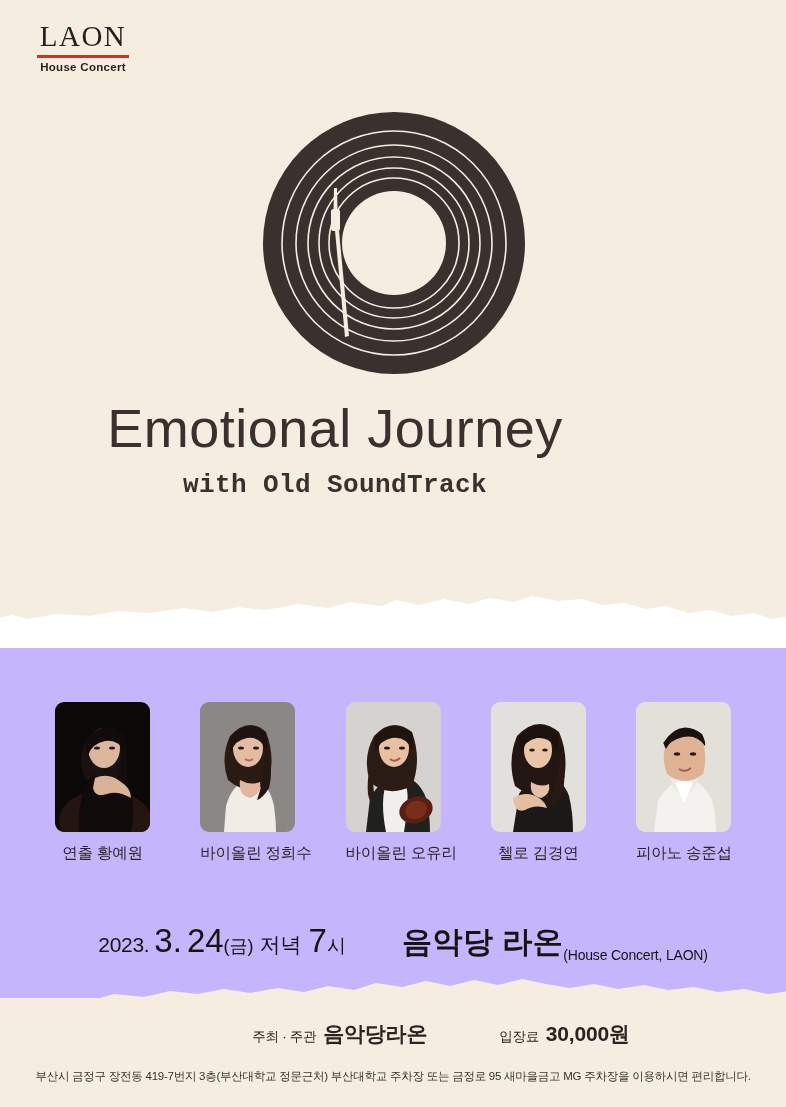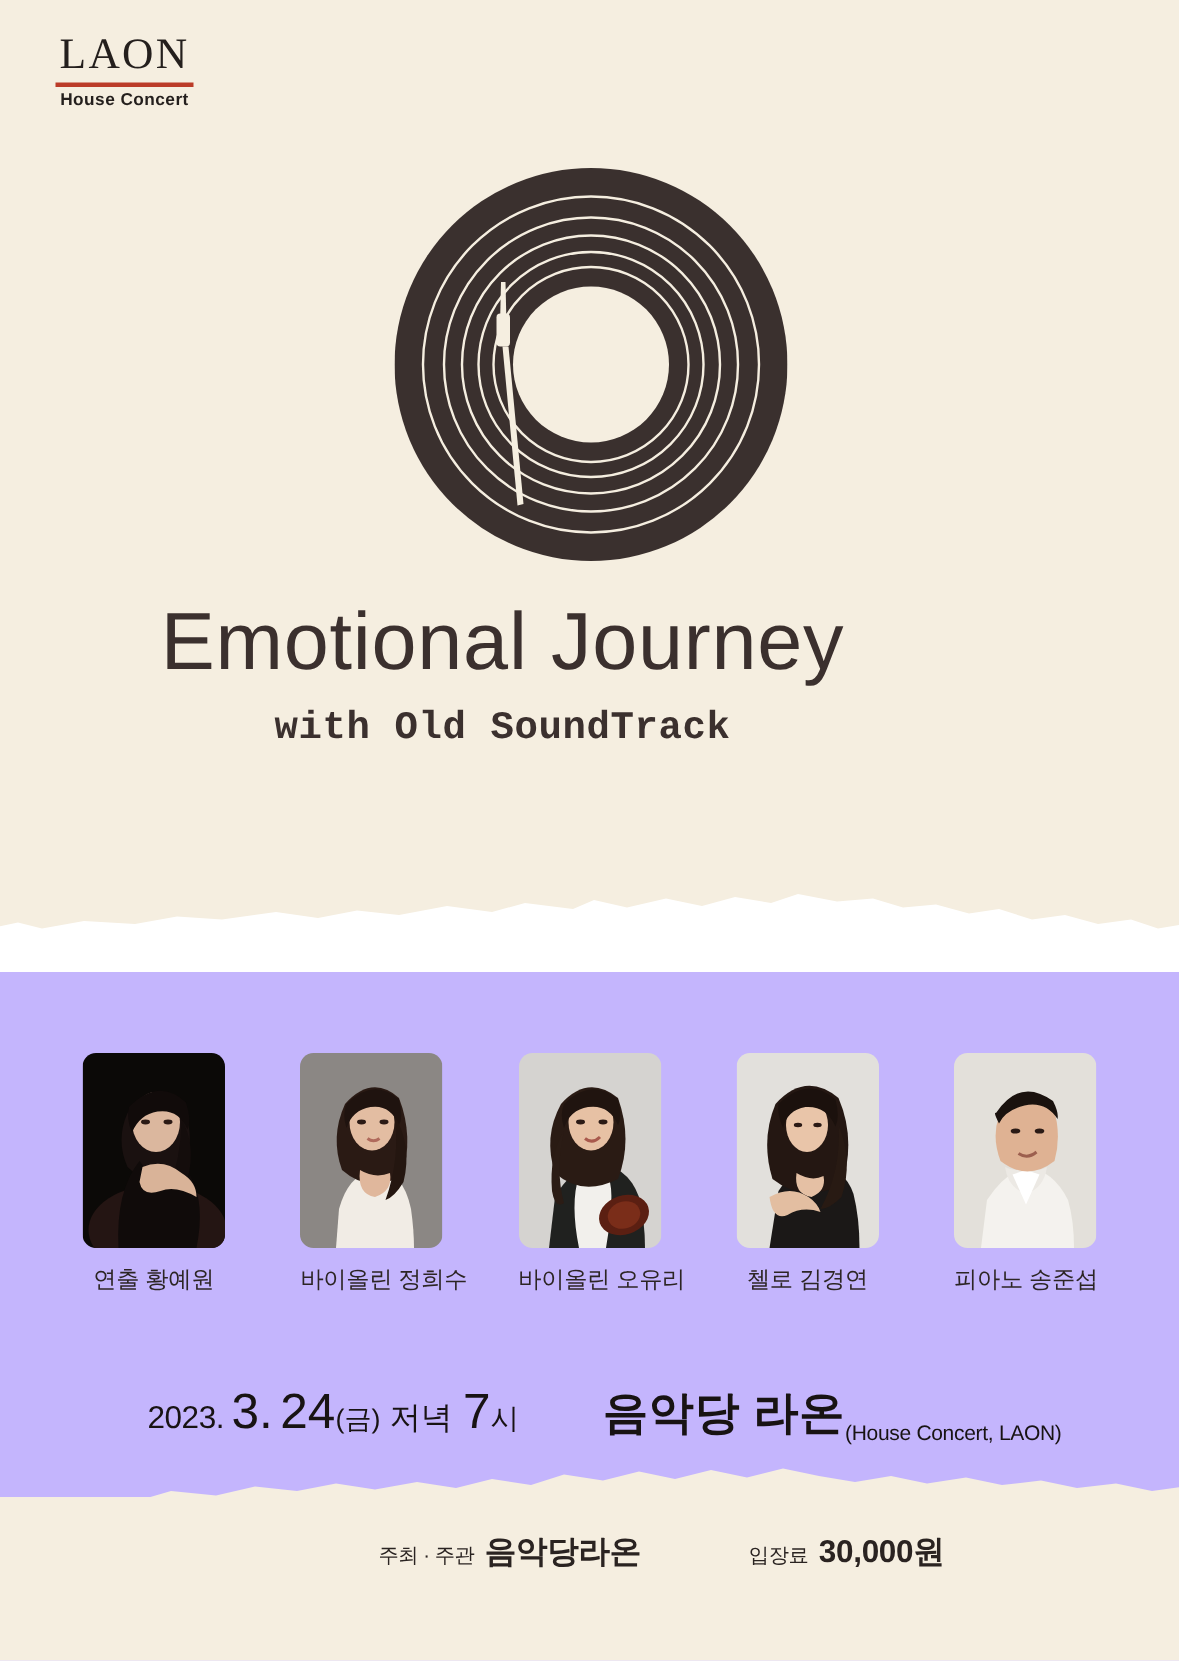--- a/index.html
+++ b/index.html
@@ -411,14 +411,15 @@
     <div class="f-item">
       <span class="f-label">주최 · 주관</span>
       <span class="f-value">음악당라온</span>
     </div>
     <div class="f-item">
       <span class="f-label">입장료</span>
       <span class="f-value">30,000원</span>
     </div>
   </div>
 
+  <div class="address">부산시 금정구 장전동 419-7번지 3층(부산대학교 정문근처) 부산대학교 주차장 또는 금정로 95 새마을금고 MG 주차장을 이용하시면 편리합니다.</div>
 
 </div>
 
 </body></html>

